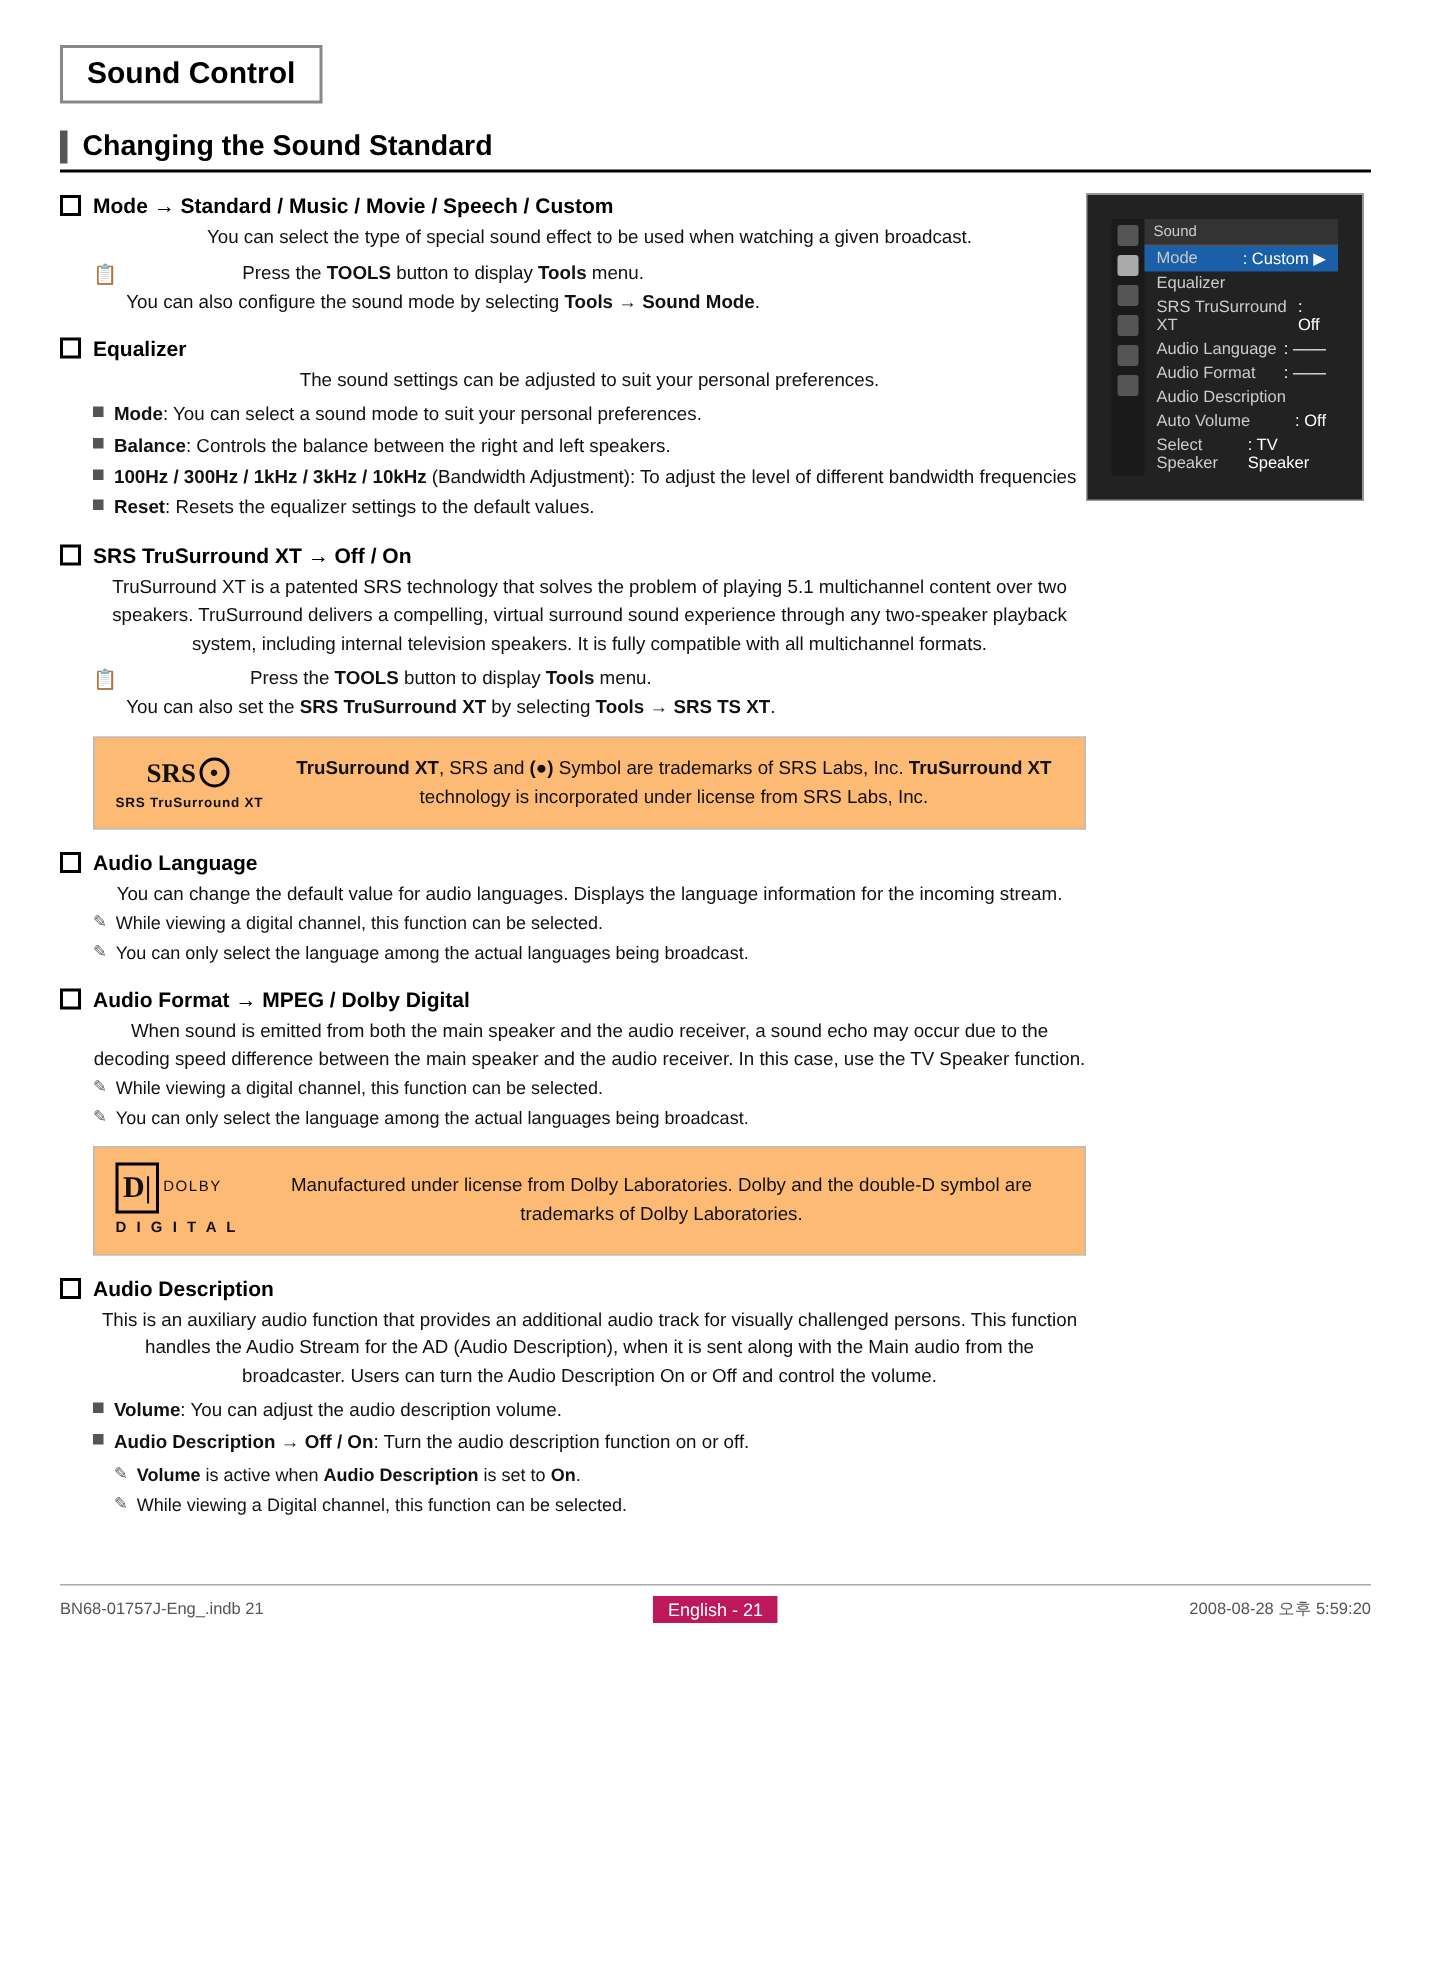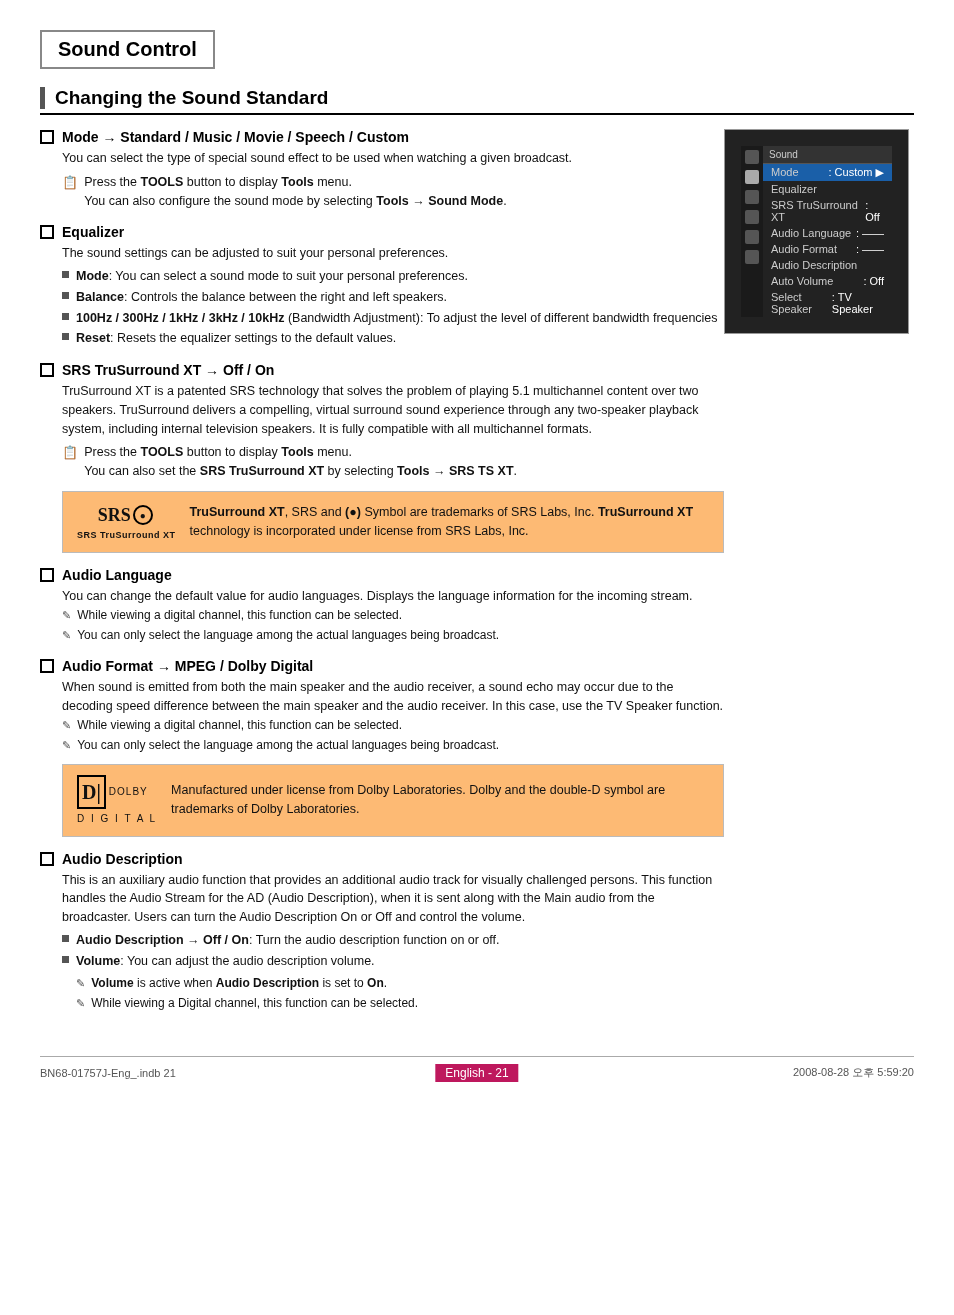--- a/index.html
+++ b/index.html
@@ -131,20 +131,21 @@
     }
     .subsection-title {
       font-size: 14px;
       font-weight: bold;
     }
     .subsection-body {
       padding-left: 22px;
       font-size: 12.5px;
       line-height: 1.5;
       color: #111;
+      text-align: center;
     }
     .bullet-list {
       list-style: none;
       padding-left: 0;
       margin: 4px 0;
     }
     .bullet-list li {
       display: flex;
       align-items: flex-start;
       margin-bottom: 2px;
@@ -241,21 +242,21 @@
       border: 2px solid #000;
       padding: 0 3px;
     }
     .dolby-text {
       font-size: 10px;
       font-weight: normal;
       letter-spacing: 1px;
     }
     .dolby-label {
       font-size: 10px;
-      font-weight: normal;
+      font-weight: bold;
       letter-spacing: 2px;
       margin-top: 2px;
     }
 
     .footer-bar {
       position: relative;
       border-top: 1px solid #aaa;
       margin-top: 30px;
       padding-top: 8px;
       display: flex;
@@ -411,25 +412,25 @@
     <div class="subsection">
       <div class="subsection-header">
         <span class="checkbox-icon"></span>
         <span class="subsection-title"><b>Audio Description</b></span>
       </div>
       <div class="subsection-body">
         <p>This is an auxiliary audio function that provides an additional audio track for visually challenged persons. This function handles the Audio Stream for the AD (Audio Description), when it is sent along with the Main audio from the broadcaster. Users can turn the Audio Description On or Off and control the volume.</p>
         <ul class="bullet-list">
           <li>
               <span class="bullet-sq"></span>
-              <span><b>Audio Description → Off / On</b>: Turn the audio description function on or off.</span>
+              <span><b>Volume</b>: You can adjust the audio description volume.</span>
             </li>
           <li>
               <span class="bullet-sq"></span>
-              <span><b>Volume</b>: You can adjust the audio description volume.</span>
+              <span><b>Audio Description → Off / On</b>: Turn the audio description function on or off.</span>
             </li>
         </ul>
         <div style="padding-left: 14px;">
           <div class="note-item">
             <span class="note-icon">✎</span>
             <span><b>Volume</b> is active when <b>Audio Description</b> is set to <b>On</b>.</span>
           </div>
           <div class="note-item">
             <span class="note-icon">✎</span>
             <span>While viewing a Digital channel, this function can be selected.</span>

